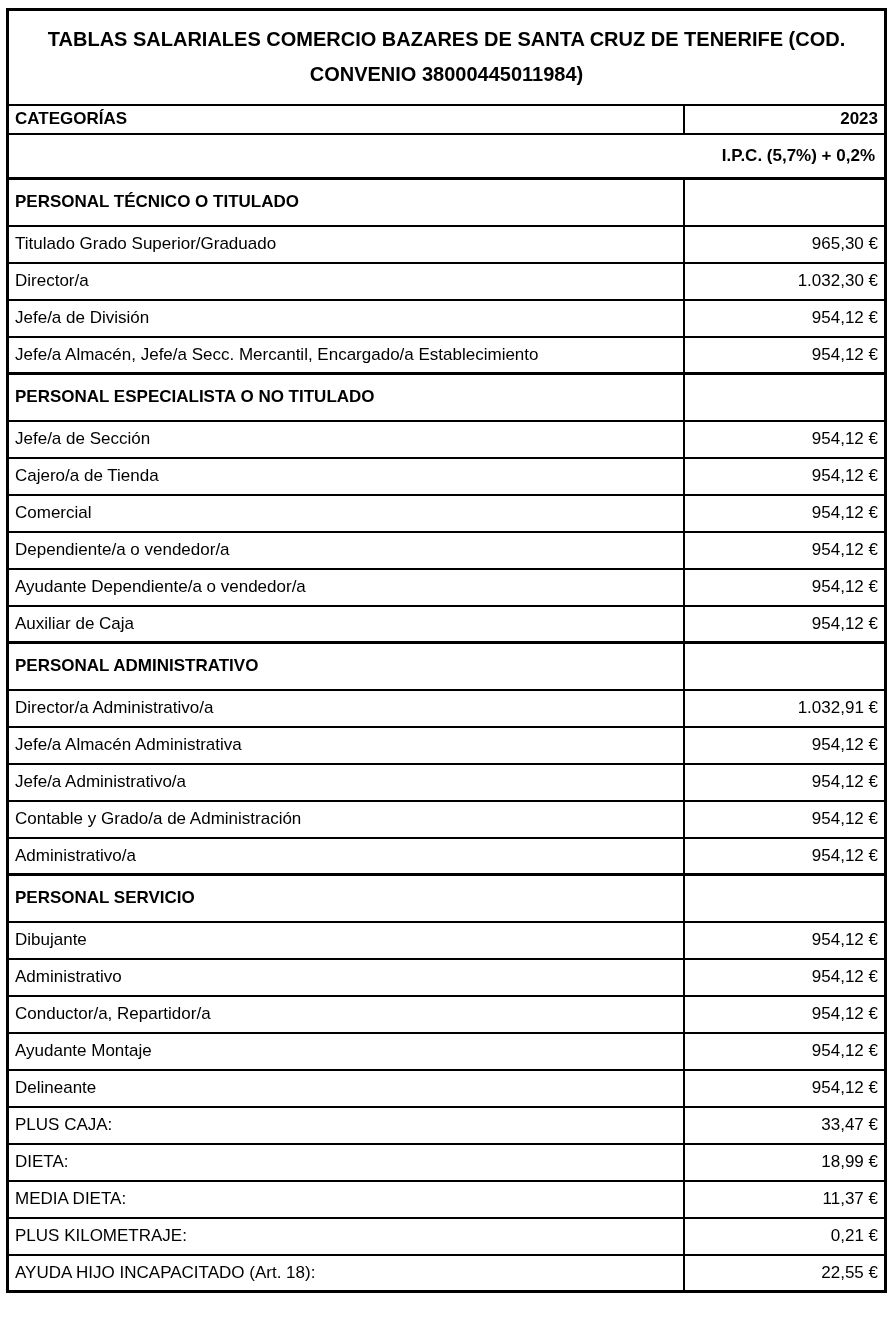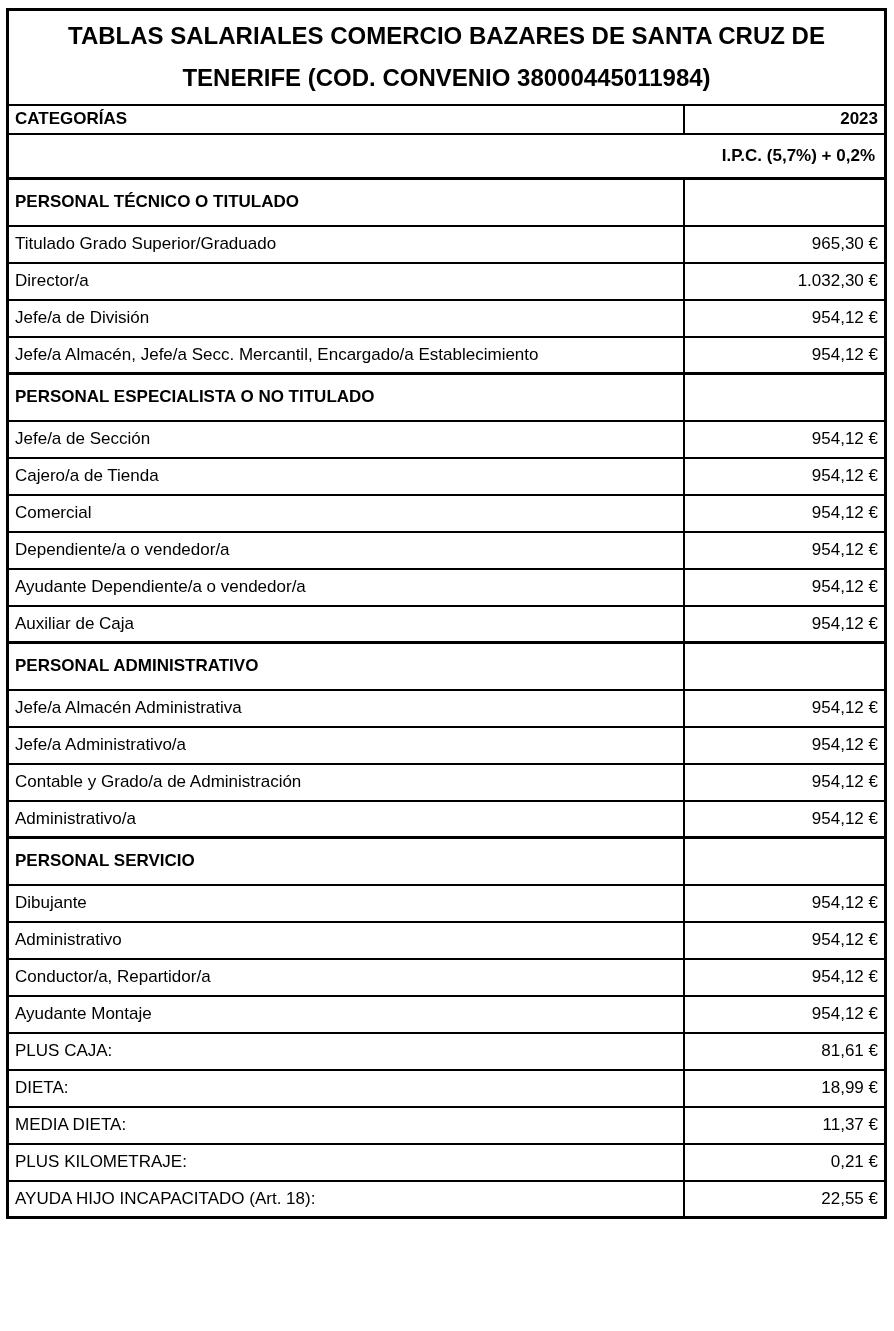--- a/index.html
+++ b/index.html
@@ -23,21 +23,21 @@
     border: 2px solid #000;
     padding: 2px 6px;
     font-size: 17px;
     vertical-align: middle;
     overflow: hidden;
   }
   tr.title-row td {
     height: 95px;
     text-align: center;
     font-weight: bold;
-    font-size: 24px;
+    font-size: 20px;
     line-height: 1.75;
     padding: 4px 10px;
   }
   tr.header-row td { height: 29px; font-weight: bold; }
   tr.ipc-row td {
     height: 45px;
     font-weight: bold;
     text-align: right;
     border-bottom: 3px solid #000;
     padding-right: 9px;
@@ -121,20 +121,24 @@
     <tr class="data-row">
       <td class="label">Auxiliar de Caja</td>
       <td class="value">954,12 €</td>
     </tr>
 
     <tr class="section-row">
       <td class="label">PERSONAL ADMINISTRATIVO</td>
       <td class="value"></td>
     </tr>
     <tr class="data-row">
+      <td class="label">Director/a Administrativo/a</td>
+      <td class="value">1.032,91 €</td>
+    </tr>
+    <tr class="data-row">
       <td class="label">Jefe/a Almacén Administrativa</td>
       <td class="value">954,12 €</td>
     </tr>
     <tr class="data-row">
       <td class="label">Jefe/a Administrativo/a</td>
       <td class="value">954,12 €</td>
     </tr>
     <tr class="data-row">
       <td class="label">Contable y Grado/a de Administración</td>
       <td class="value">954,12 €</td>
@@ -157,24 +161,28 @@
       <td class="value">954,12 €</td>
     </tr>
     <tr class="data-row">
       <td class="label">Conductor/a, Repartidor/a</td>
       <td class="value">954,12 €</td>
     </tr>
     <tr class="data-row">
       <td class="label">Ayudante Montaje</td>
       <td class="value">954,12 €</td>
     </tr>
+    <tr class="data-row">
+      <td class="label">Delineante</td>
+      <td class="value">954,12 €</td>
+    </tr>
 
     <tr class="data-row">
       <td class="label">PLUS CAJA:</td>
-      <td class="value">81,61 €</td>
+      <td class="value">33,47 €</td>
     </tr>
     <tr class="data-row">
       <td class="label">DIETA:</td>
       <td class="value">18,99 €</td>
     </tr>
     <tr class="data-row">
       <td class="label">MEDIA DIETA:</td>
       <td class="value">11,37 €</td>
     </tr>
     <tr class="data-row">

